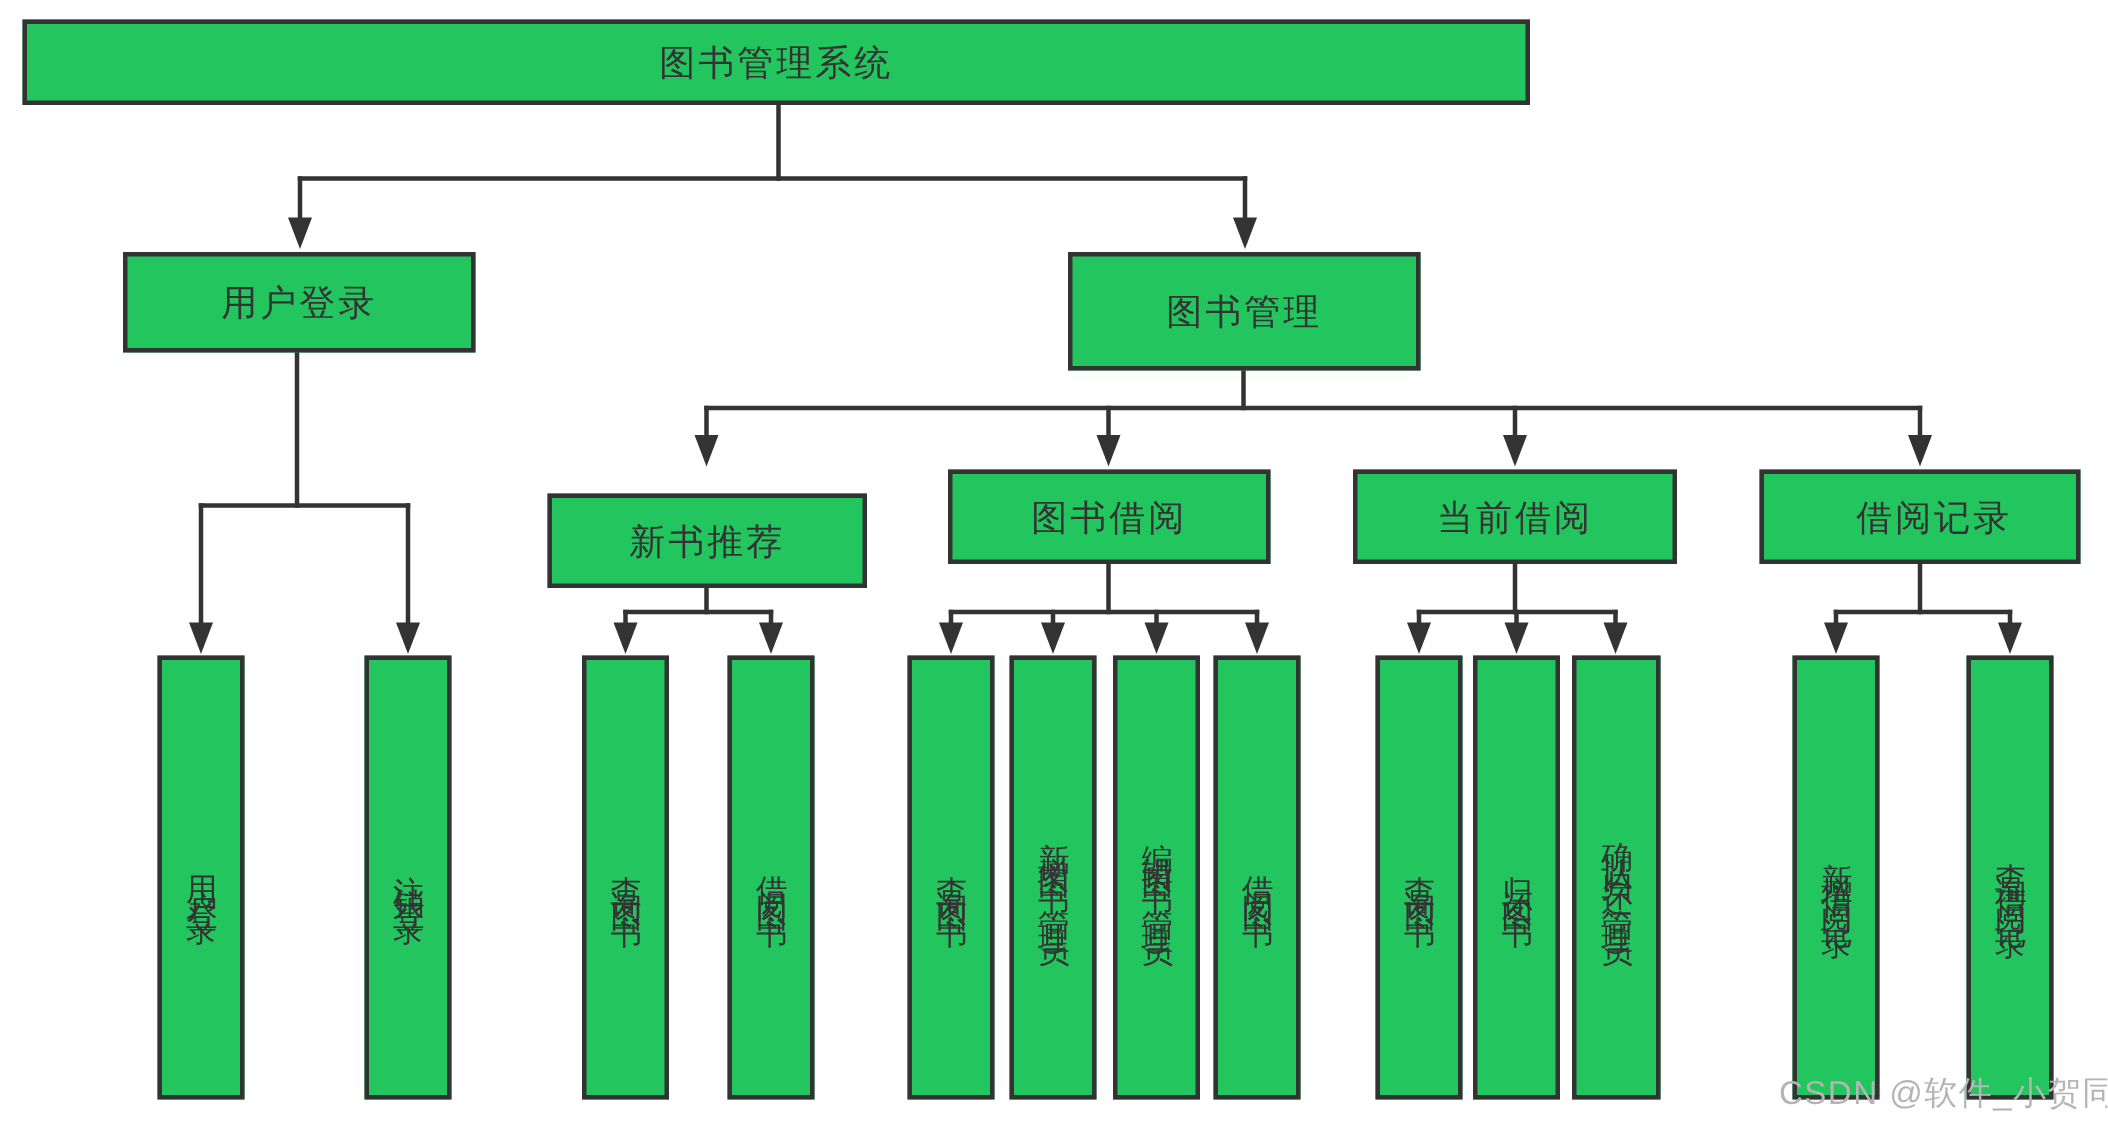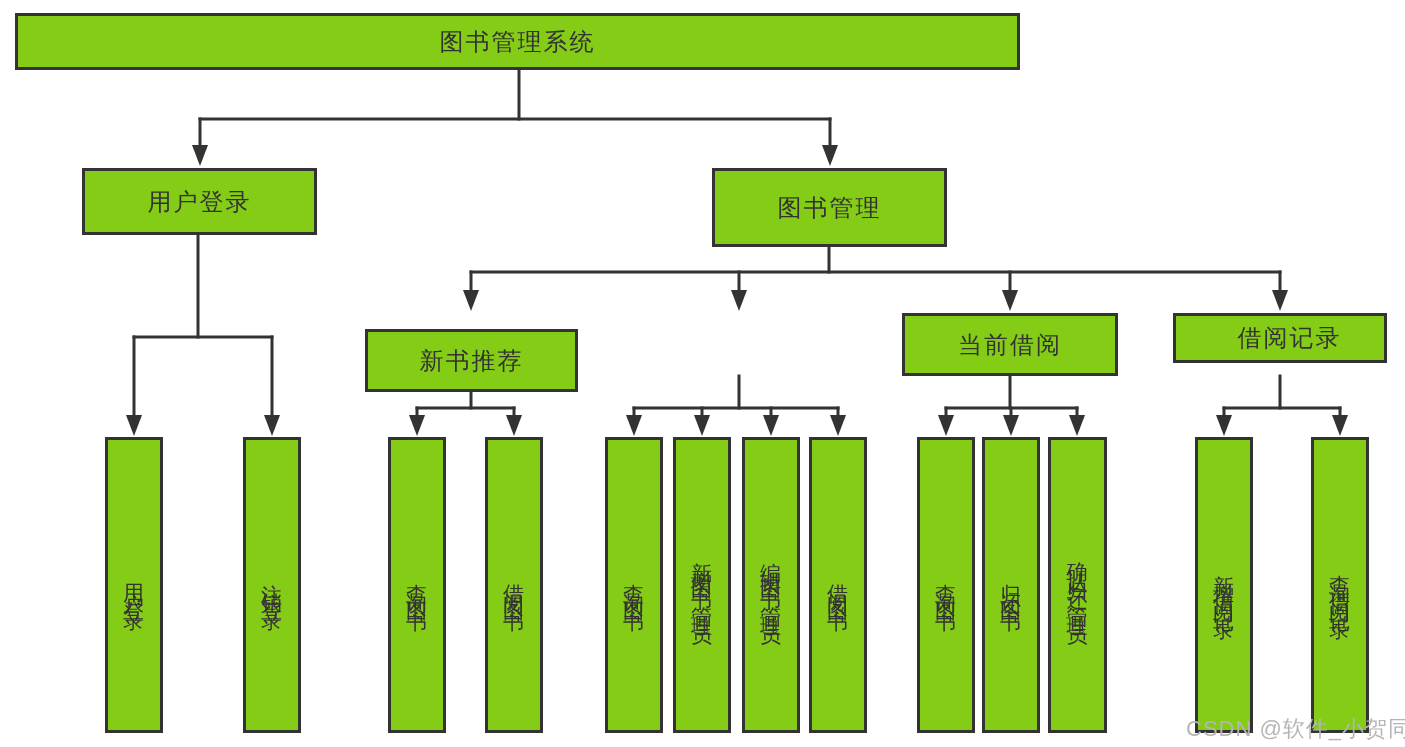--- a/index.html
+++ b/index.html
@@ -14,21 +14,21 @@
   svg.connectors {
     position: absolute;
     left: 0; top: 0;
     width: 1405px; height: 747px;
     pointer-events: none;
   }
   .box {
     position: absolute;
     box-sizing: border-box;
     border: 3px solid #333333;
-    background: #84cc16;
+    background: #22c55e;
     color: #333333;
     display: flex;
     align-items: center;
     justify-content: center;
   }
   .hbox {
     font-size: 24px;
     letter-spacing: 2px;
     white-space: nowrap;
   }
@@ -140,24 +140,27 @@
   <div class="box hbox" style="left:82px; top:168px; width:235px; height:67px;">
     <span>用户登录</span>
   </div>
   <div class="box hbox" style="left:712px; top:168px; width:235px; height:79px;">
     <span>图书管理</span>
   </div>
 
   <div class="box hbox" style="left:365px; top:313px; width:213px; height:63px;margin-top:16px;">
     <span>新书推荐</span>
   </div>
+  <div class="box hbox" style="left:632px; top:313px; width:215px; height:63px;">
+    <span>图书借阅</span>
+  </div>
   <div class="box hbox" style="left:902px; top:313px; width:216px; height:63px;">
     <span>当前借阅</span>
   </div>
-  <div class="box hbox" style="left:1173px; top:313px; width:214px; height:50px;padding-left:19px;">
+  <div class="box hbox" style="left:1173px; top:313px; width:214px; height:63px;padding-left:19px;">
     <span>借阅记录</span>
   </div>
 
   <div class="box vbox" style="left:105px; top:437px; width:58px; height:296px;">
     <span>用户登录</span>
   </div>
   <div class="box vbox" style="left:243px; top:437px; width:58px; height:296px;">
     <span>注销登录</span>
   </div>
 

